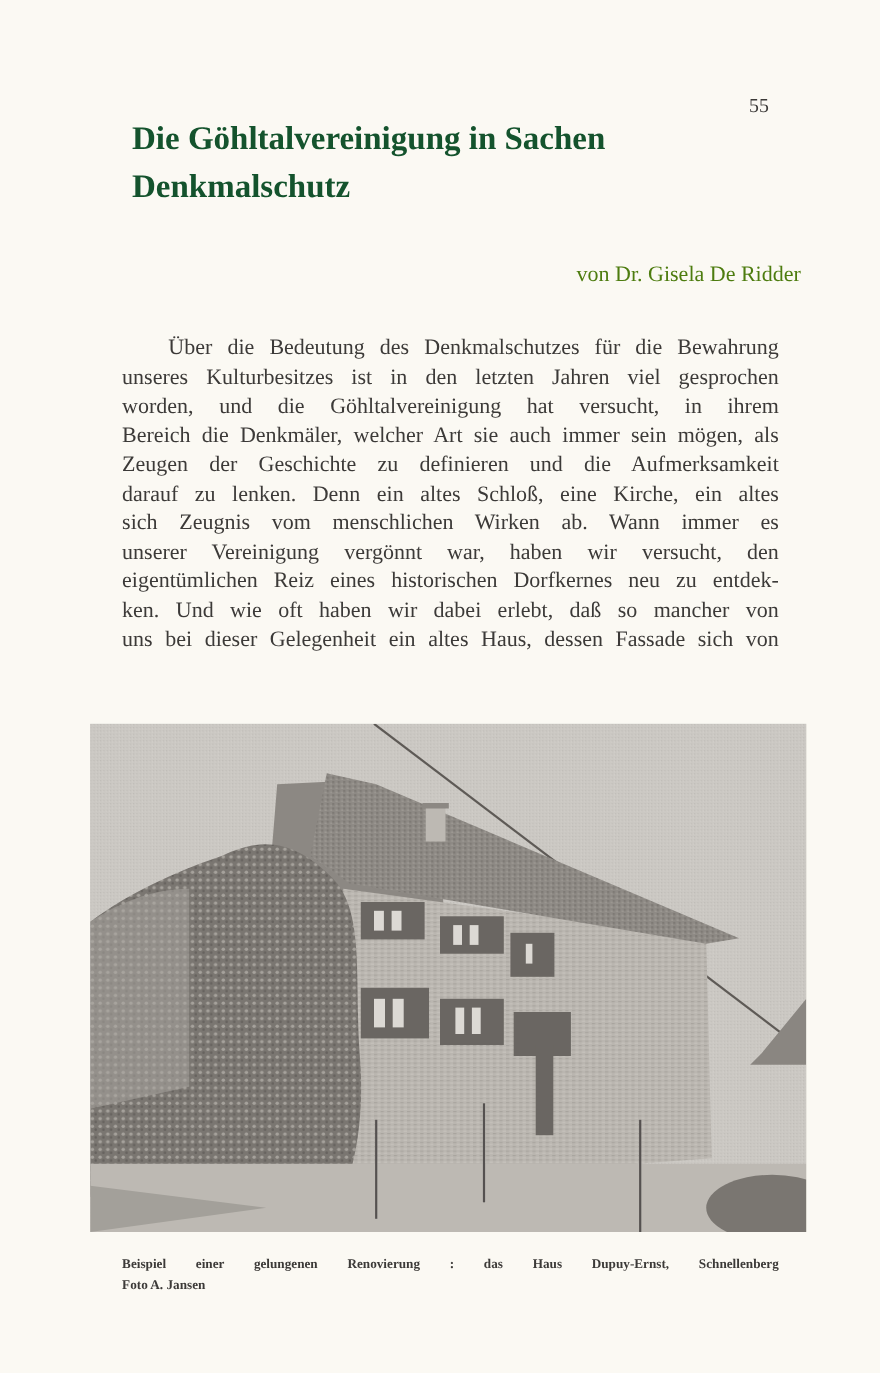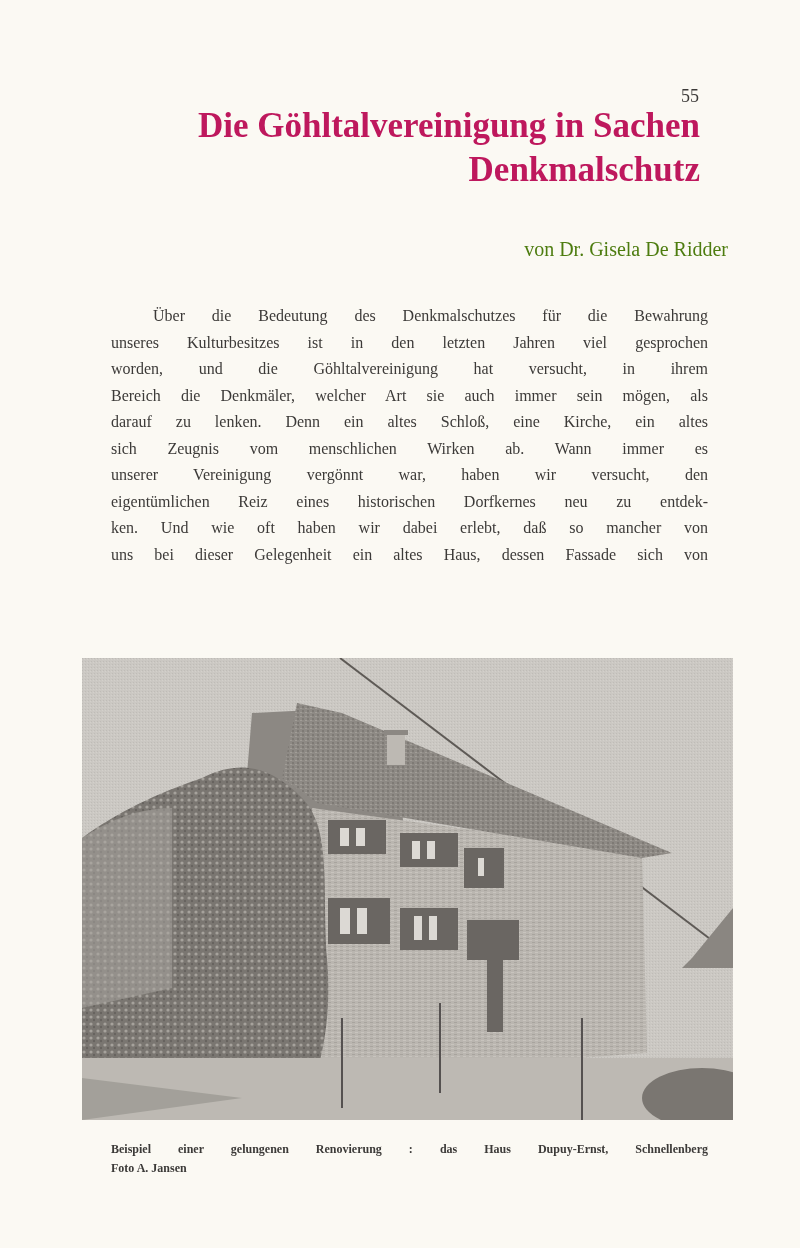--- a/index.html
+++ b/index.html
@@ -10,31 +10,31 @@
     font-family: "Liberation Serif", "DejaVu Serif", serif;
     color: #3a3836;
   }
   .page { position: absolute; inset: 0; text-decoration: underline; }
   .page-number {
     position: absolute; left: 681px; top: 86px;
     font-size: 18px; color: #3c3a38;
   }
   .title {
     position: absolute; left: 120px; top: 104px; width: 580px;
-    text-align: right; font-weight: bold;
-    font-size: 35px; line-height: 44px; color: #be185d;
+    text-align: left; font-weight: bold;
+    font-size: 30px; line-height: 44px; color: #14532d;
     margin: 0;
   }
   .author {
     position: absolute; left: 420px; top: 238px; width: 308px;
     text-align: right; font-size: 20px; color: #4d7c0f;
   }
   .body-text {
     position: absolute; left: 111px; top: 303px; width: 597px;
-    font-size: 16px; line-height: 26.5px;
+    font-size: 20px; line-height: 26.5px;
     text-align: justify; color: #3c3a38;
     margin: 0;
   }
   .body-text .line { display: block; text-align: justify; text-align-last: justify; white-space: nowrap; }
   .body-text .line.indent { padding-left: 42px; }
   .photo {
     position: absolute; left: 82px; top: 658px; width: 651px; height: 462px;
     background: #c9c6c1; overflow: hidden;
   }
   .photo svg { width: 100%; height: 100%; display: block; }
@@ -57,20 +57,21 @@
     <span>Denkmalschutz</span>
   </h1>
 
   <div class="author">von Dr. Gisela De Ridder</div>
 
   <p class="body-text">
     <span class="line indent">Über die Bedeutung des Denkmalschutzes für die Bewahrung</span>
     <span class="line">unseres Kulturbesitzes ist in den letzten Jahren viel gesprochen</span>
     <span class="line">worden, und die Göhltalvereinigung hat versucht, in ihrem</span>
     <span class="line">Bereich die Denkmäler, welcher Art sie auch immer sein mögen, als</span>
+    <span class="line">Zeugen der Geschichte zu definieren und die Aufmerksamkeit</span>
     <span class="line">darauf zu lenken. Denn ein altes Schloß, eine Kirche, ein altes</span>
     <span class="line">sich Zeugnis vom menschlichen Wirken ab. Wann immer es</span>
     <span class="line">unserer Vereinigung vergönnt war, haben wir versucht, den</span>
     <span class="line">eigentümlichen Reiz eines historischen Dorfkernes neu zu entdek-</span>
     <span class="line">ken. Und wie oft haben wir dabei erlebt, daß so mancher von</span>
     <span class="line" style="text-align-last:justify;">uns bei dieser Gelegenheit ein altes Haus, dessen Fassade sich von</span>
   </p>
 
   <div class="photo" title="Black-and-white photo of a renovated stone farmhouse with shuttered windows, tiled roof and chimney, partly covered by climbing plants and a large tree">
     <svg viewBox="0 0 651 462" preserveAspectRatio="none">

